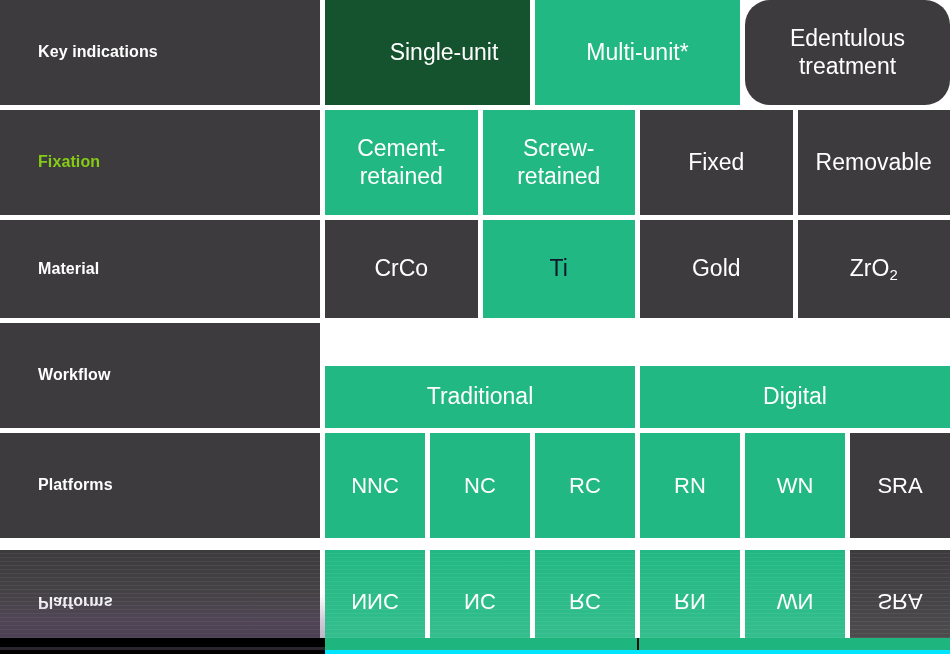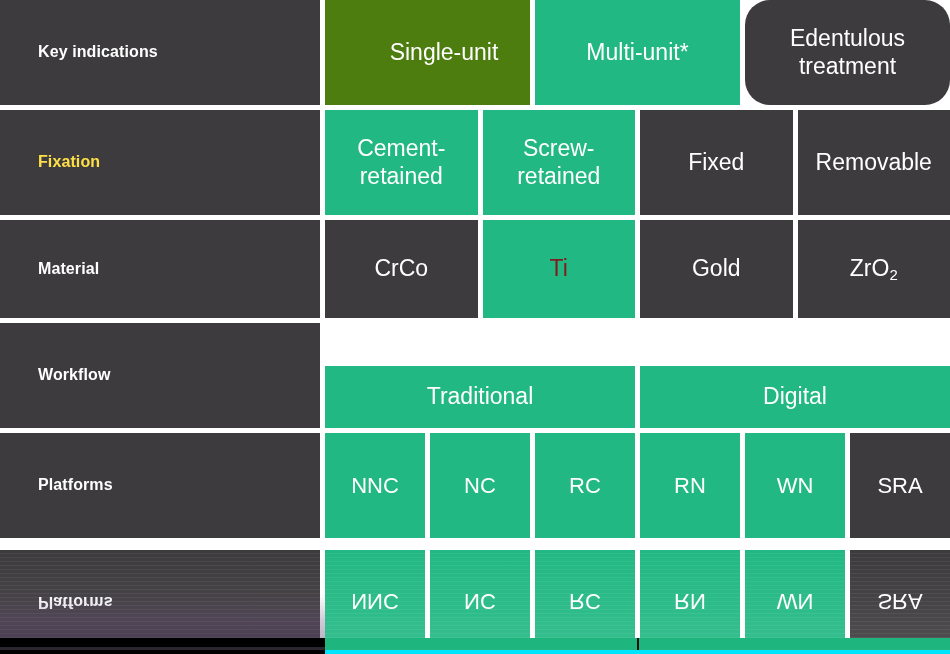--- a/index.html
+++ b/index.html
@@ -181,37 +181,37 @@
 </style>
 </head>
 <body>
 
 <div id="stage" style="background: rgb(255, 255, 255);">
 
   <div class="table-block">
 
     <div class="row r-key">
       <div class="cell dark label" style="background: rgb(61, 59, 62); color: rgb(255, 255, 255);">Key indications</div>
-      <div class="cell green val w-single" style="background: #4d7c0f; color: rgb(255, 255, 255); padding-left: 39px;">Single-unit</div>
+      <div class="cell green val w-single" style="background: #14532d; color: rgb(255, 255, 255); padding-left: 39px;">Single-unit</div>
       <div class="cell green val w-multi" style="background: rgb(34, 184, 132); color: rgb(255, 255, 255);">Multi-unit*</div>
       <div class="cell dark val w-edent" style="background: rgb(61, 59, 62); color: rgb(255, 255, 255);">Edentulous treatment</div>
     </div>
 
     <div class="row r-fix">
-      <div class="cell dark label" style="background: rgb(61, 59, 62); color: #fde047;">Fixation</div>
+      <div class="cell dark label" style="background: rgb(61, 59, 62); color: #84cc16;">Fixation</div>
       <div class="cell green val w-q" style="background: rgb(34, 184, 132); color: rgb(255, 255, 255);">Cement-retained</div>
       <div class="cell green val w-q" style="background: rgb(34, 184, 132); color: rgb(255, 255, 255);">Screw-retained</div>
       <div class="cell dark val w-q" style="background: rgb(61, 59, 62); color: rgb(255, 255, 255);">Fixed</div>
       <div class="cell dark val w-q" style="background: rgb(61, 59, 62); color: rgb(255, 255, 255);">Removable</div>
     </div>
 
     <div class="row r-mat">
       <div class="cell dark label" style="background: rgb(61, 59, 62); color: rgb(255, 255, 255);">Material</div>
       <div class="cell dark val w-q" style="background: rgb(61, 59, 62); color: rgb(255, 255, 255);">CrCo</div>
-      <div class="cell green val w-q" style="background: rgb(34, 184, 132); color: #7f1d1d;">Ti</div>
+      <div class="cell green val w-q" style="background: rgb(34, 184, 132); color: #0f172a;">Ti</div>
       <div class="cell dark val w-q" style="background: rgb(61, 59, 62); color: rgb(255, 255, 255);">Gold</div>
       <div class="cell dark val w-q" style="background: rgb(61, 59, 62); color: rgb(255, 255, 255);">
           <span>ZrO<sub>2</sub></span>
         </div>
     </div>
 
     <div class="row r-flow">
       <div class="cell dark label" style="background: rgb(61, 59, 62); color: rgb(255, 255, 255);">Workflow</div>
       <div class="cell green val w-half" style="background: rgb(34, 184, 132); color: rgb(255, 255, 255);">Traditional</div>
       <div class="cell green val w-half" style="background: rgb(34, 184, 132); color: rgb(255, 255, 255);">Digital</div>

